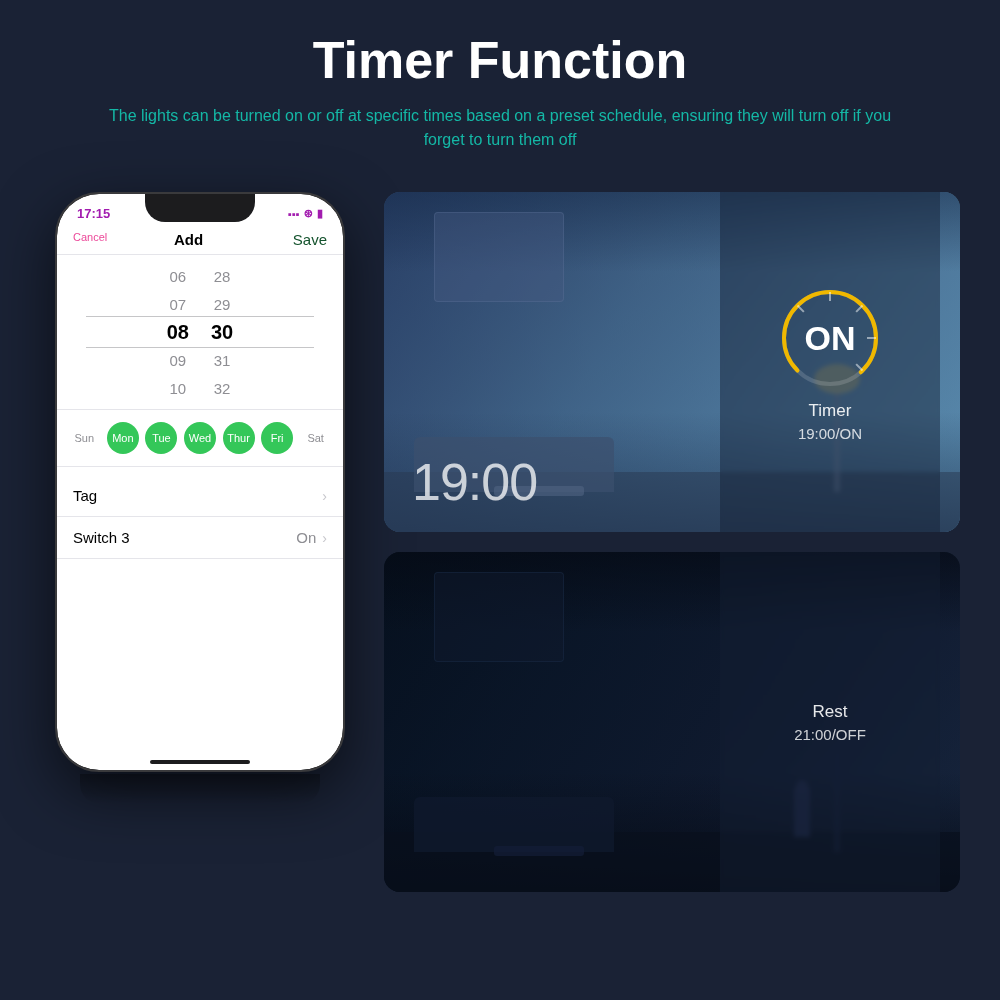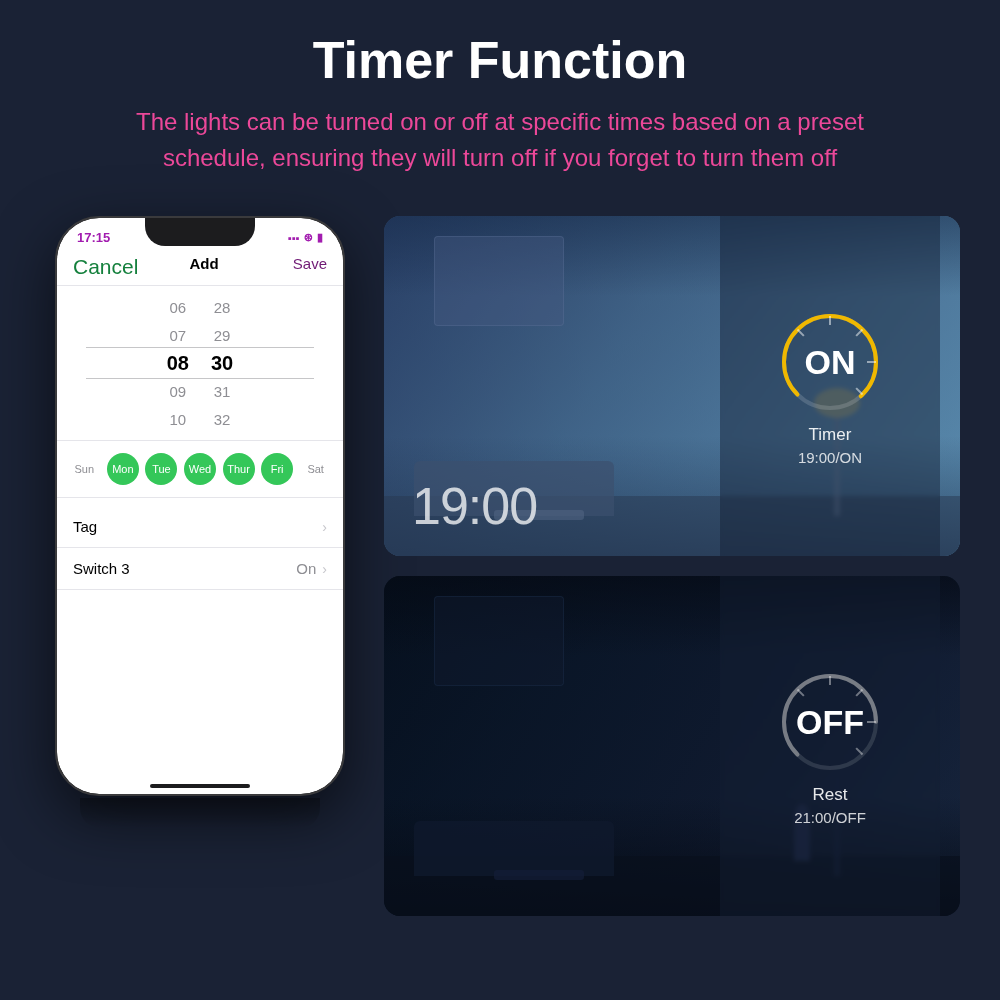--- a/index.html
+++ b/index.html
@@ -19,22 +19,22 @@
     }
 
     .main-title {
       font-size: 52px;
       font-weight: 800;
       color: white;
       margin-bottom: 14px;
     }
 
     .subtitle {
-      font-size: 24px;
-      color: #ec4899;
+      font-size: 16px;
+      color: #14b8a6;
       line-height: 1.5;
       max-width: 820px;
       margin: 0 auto;
     }
 
     .content-area {
       display: flex;
       gap: 24px;
       padding: 20px 40px 20px;
       height: 740px;
@@ -100,32 +100,32 @@
     }
 
     .phone-nav {
       display: flex;
       justify-content: space-between;
       padding: 6px 16px;
       border-bottom: 1px solid #e5e5ea;
     }
 
     .phone-nav-cancel {
-      color: #15803d;
-      font-size: 21px;
+      color: #ec4899;
+      font-size: 11px;
     }
 
     .phone-nav-title {
       color: #000;
       font-size: 15px;
       font-weight: 600;
     }
 
     .phone-nav-save {
-      color: #701a75;
+      color: #14532d;
       font-size: 15px;
       margin-left: 23px;
     }
 
     .time-picker {
       display: flex;
       justify-content: center;
       gap: 22px;
       padding: 8px 0;
       border-bottom: 1px solid #e5e5ea;
@@ -502,35 +502,20 @@
           <div style="position:absolute;bottom:40px;left:30px;width:200px;height:55px;background:rgba(15,25,45,0.8);border-radius:6px 6px 0 0;"></div>
           <div style="position:absolute;bottom:36px;left:110px;width:90px;height:10px;background:rgba(20,30,55,0.7);border-radius:3px;"></div>
           <div style="position:absolute;bottom:40px;right:120px;width:6px;height:100px;background:rgba(20,30,55,0.6);"></div>
           <div style="position:absolute;top:20px;left:50px;width:130px;height:90px;background:rgba(15,25,45,0.5);border-radius:4px;border:1px solid rgba(30,50,80,0.4);"></div>
 
           <div style="position:absolute;bottom:55px;right:150px;width:16px;height:50px;background:rgba(30,40,70,0.8);border-radius:3px 3px 0 0;"></div>
           <div style="position:absolute;bottom:100px;right:152px;width:12px;height:12px;background:rgba(30,40,70,0.8);border-radius:50%;"></div>
         </div>
         <div class="panel-overlay">
           <div class="panel-right">
-            <div class="dial-container">
-              <svg class="dial-svg" width="110" height="110">
-
-                <circle cx="55" cy="55" r="46" fill="none" stroke="rgba(255,255,255,0.12)" stroke-width="4"></circle>
-
-                <circle cx="55" cy="55" r="46" fill="none" stroke="rgba(180,180,180,0.55)" stroke-width="4" stroke-dasharray="180 109" stroke-dashoffset="0" stroke-linecap="round" transform="rotate(135 55 55)"></circle>
-
-                <line x1="55" y1="9" x2="55" y2="18" stroke="rgba(255,255,255,0.4)" stroke-width="2" transform="rotate(-45 55 55)"></line>
-                <line x1="55" y1="9" x2="55" y2="18" stroke="rgba(255,255,255,0.4)" stroke-width="2" transform="rotate(0 55 55)"></line>
-                <line x1="55" y1="9" x2="55" y2="18" stroke="rgba(255,255,255,0.4)" stroke-width="2" transform="rotate(45 55 55)"></line>
-                <line x1="55" y1="9" x2="55" y2="18" stroke="rgba(255,255,255,0.4)" stroke-width="2" transform="rotate(90 55 55)"></line>
-                <line x1="55" y1="9" x2="55" y2="18" stroke="rgba(255,255,255,0.4)" stroke-width="2" transform="rotate(135 55 55)"></line>
-              </svg>
-              <span class="dial-status">OFF</span>
-            </div>
             <div class="panel-label">Rest</div>
             <div class="panel-schedule">21:00/OFF</div>
           </div>
         </div>
       </div>
     </div>
   </div>
 </div>
 
 </body></html>

